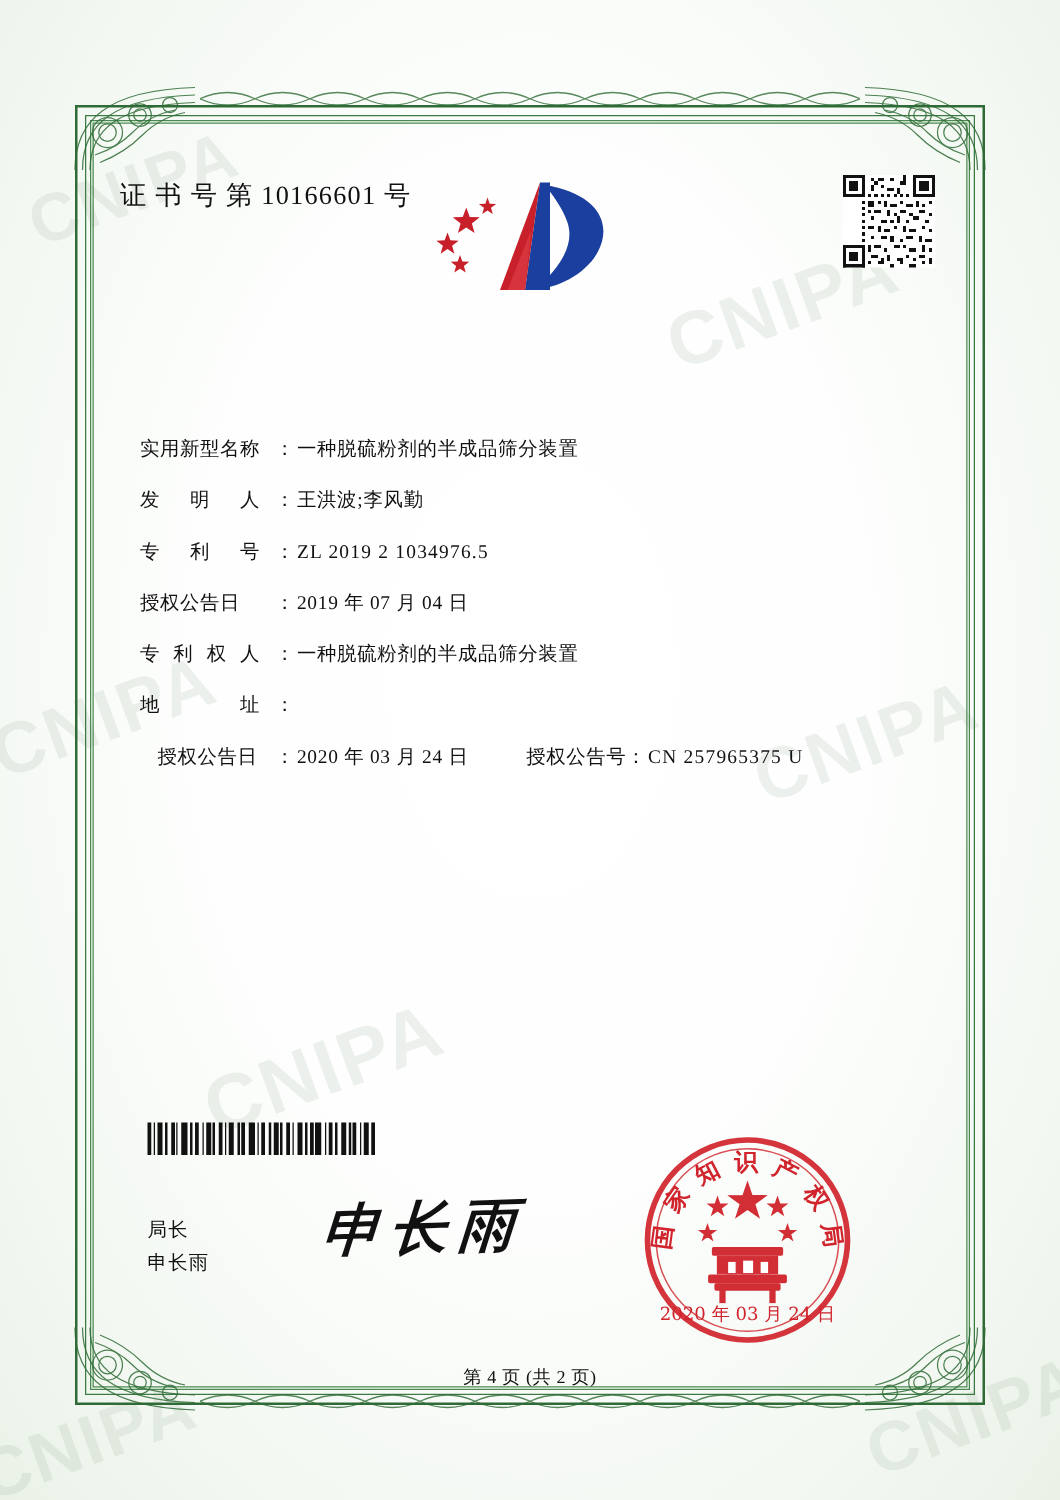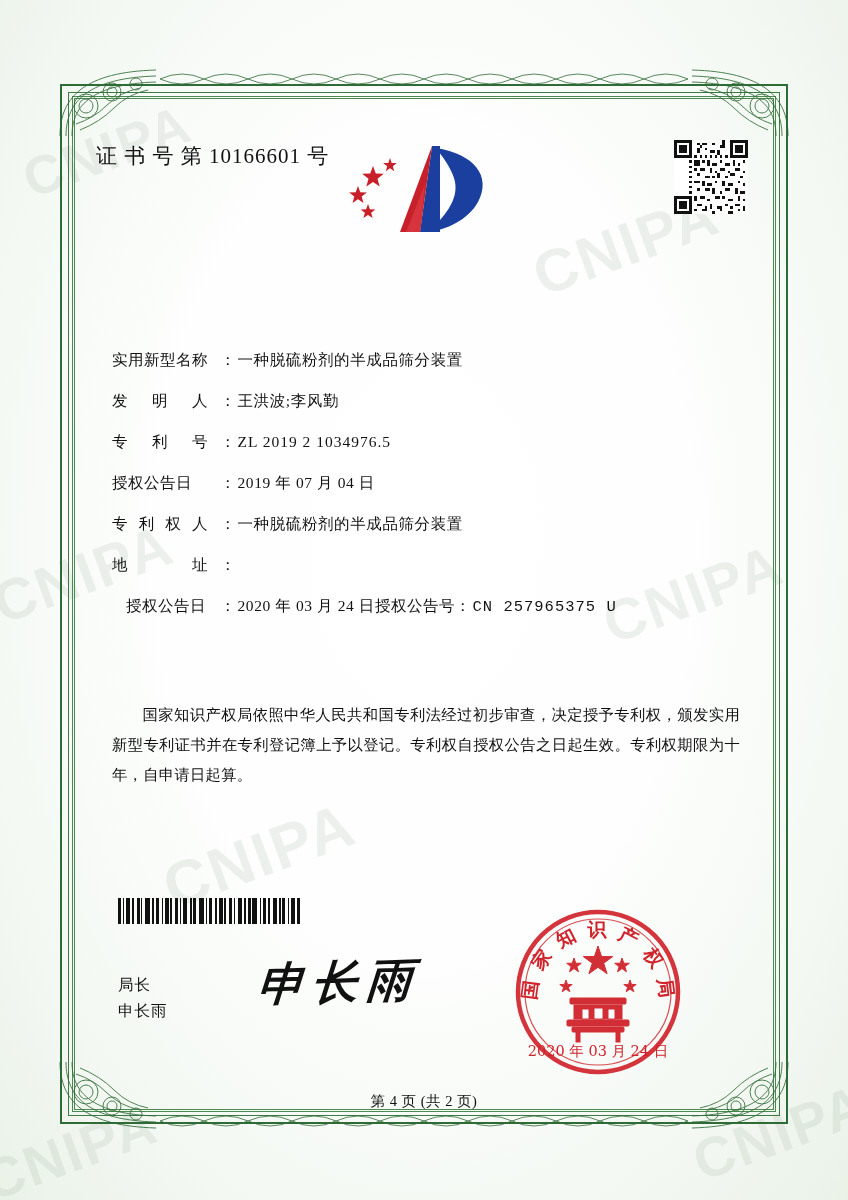--- a/index.html
+++ b/index.html
@@ -159,23 +159,23 @@
   .f-colon { margin: 0 2px 0 0; }
   .f-value { letter-spacing: .6px; }
   .f-value.mono-ish { letter-spacing: 1px; }
 
   .two-col {
     display: flex;
     align-items: baseline;
     text-align: center;
   }
   .two-col .second {
+    margin-left: 46px;
     display: flex;
     align-items: baseline;
-    font-family: Liberation Mono, monospace;
   }
   .two-col .second .f-label2 {
     letter-spacing: .5px;
   }
 
   .para {
     position: absolute;
     left: 112px;
     width: 628px;
     font-size: 15.3px;
@@ -549,21 +549,20 @@
       <div class="second">
         <div class="f-label2">授权公告号</div>
         <div class="f-colon">：</div>
         <div class="f-value mono-ish">CN 257965375 U</div>
       </div>
     </div>
 
   </div>
 
   <div class="para" id="para-block">
-    <p>国家知识产权局依照中华人民共和国专利法经过初步审查，决定授予专利权，颁发实用新型专利证书并在专利登记簿上予以登记。专利权自授权公告之日起生效。专利权期限为十年，自申请日起算。</p>
   </div>
 
   <div class="barcode">
     <i style="width:3px"></i>
       <i style="width:2px;background:transparent"></i>
     <i style="width:1px"></i>
       <i style="width:2px;background:transparent"></i>
     <i style="width:4px"></i>
       <i style="width:2px;background:transparent"></i>
     <i style="width:2px"></i>

